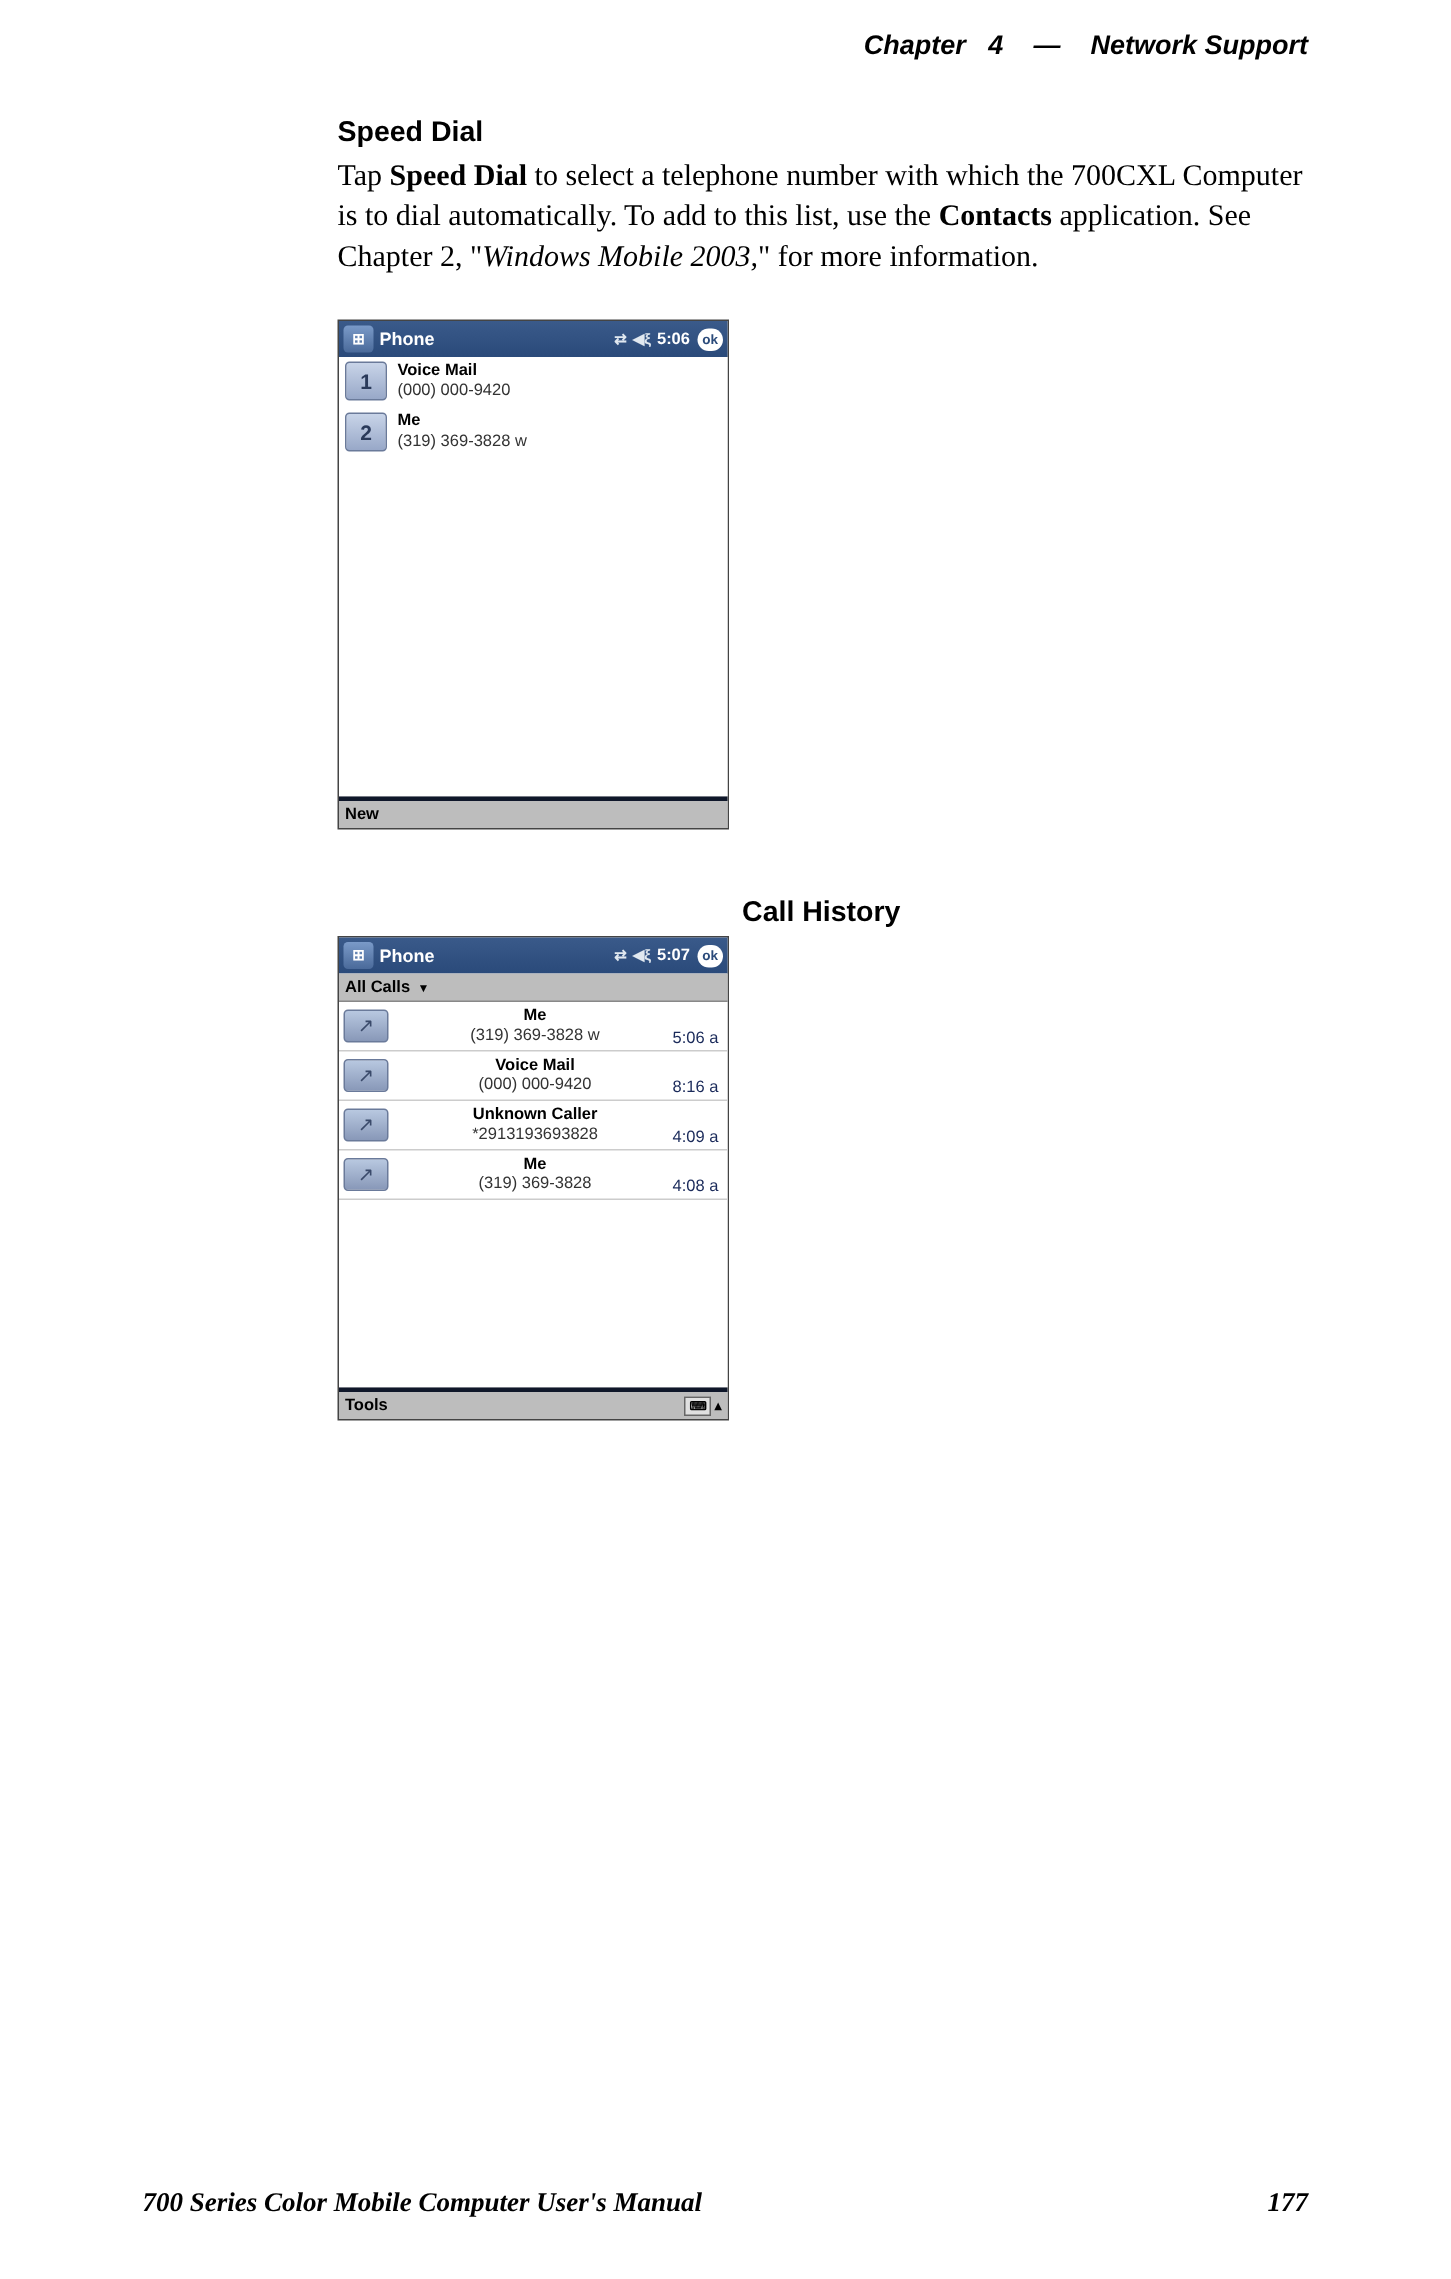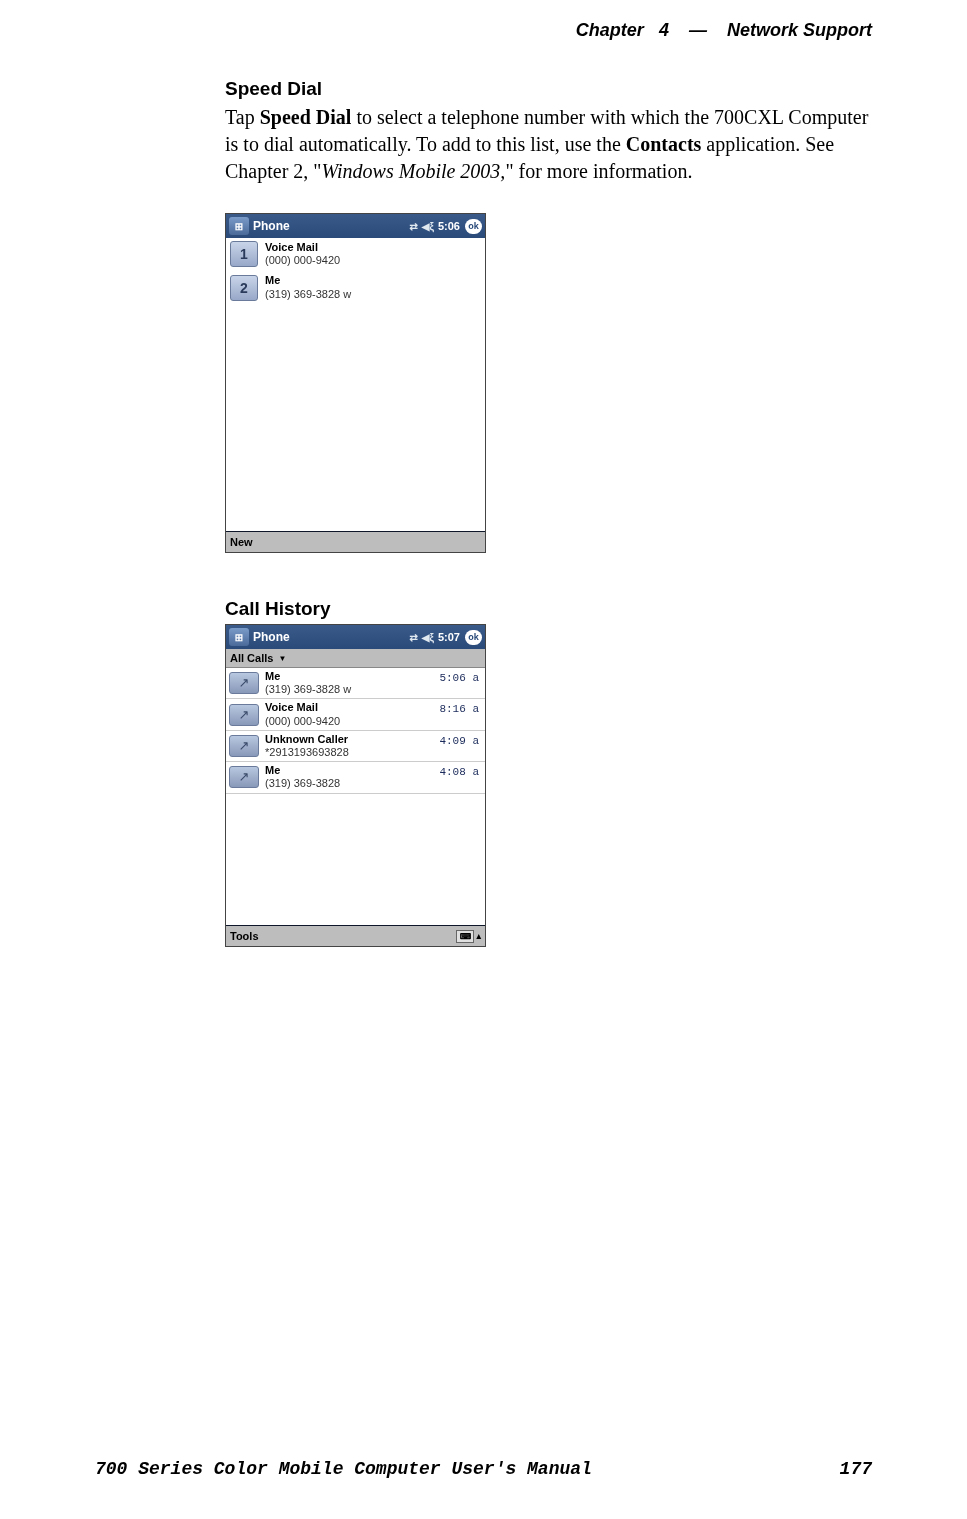--- a/index.html
+++ b/index.html
@@ -116,21 +116,21 @@
     }
     .speeddial-info {
       font-family: Tahoma, Arial, sans-serif;
       font-size: 11px;
       line-height: 1.2;
     }
     .speeddial-name { font-weight: bold; }
     .speeddial-number { color: #333; }
     .bottombar {
       background: #bdbdbd;
-      border-top: 1px solid #0f172a;
+      border-top: 3px solid #0f172a;
       font-family: Tahoma, Arial, sans-serif;
       font-weight: bold;
       font-size: 11px;
       padding: 3px 4px;
       height: 21px;
       display: flex;
       align-items: center;
     }
     .bottombar-spacer { flex: 1; }
     .filterbar {
@@ -173,26 +173,26 @@
     }
     .call-info {
       font-family: Tahoma, Arial, sans-serif;
       font-size: 11px;
       line-height: 1.2;
       flex: 1;
     }
     .call-name { font-weight: bold; }
     .call-number { color: #333; }
     .call-time {
-      font-family: Liberation Mono, monospace;
+      font-family: Liberation Sans, sans-serif;
       font-size: 11px;
       color: #1a2a5a;
       padding-right: 3px;
       align-self: flex-start;
-      margin-top: 2px;
+      margin-top: 16px;
     }
     .kbd-icon {
       width: 18px;
       height: 13px;
       background: #e0e0e0;
       border: 1px solid #666;
       font-size: 8px;
       display: flex;
       align-items: center;
       justify-content: center;
@@ -201,26 +201,26 @@
     .up-arrow {
       font-size: 9px;
     }
     .page-footer {
       position: absolute;
       bottom: 40px;
       left: 95px;
       right: 95px;
       display: flex;
       justify-content: space-between;
-      font-family: Liberation Mono, monospace;
+      font-family: Liberation Serif, serif;
       font-weight: bold;
       font-style: italic;
       font-size: 18px;
     }
-    .section2 { margin-top: 15px; }
+    .section2 { margin-top: 15px; text-align: center; }
   </style>
 </head>
 <body>
 
 <div class="page-header">
   <span>Chapter</span>
   <span>&nbsp;</span>
   <span>4</span>
   <span>&nbsp;&nbsp;</span>
   <span>—</span>

